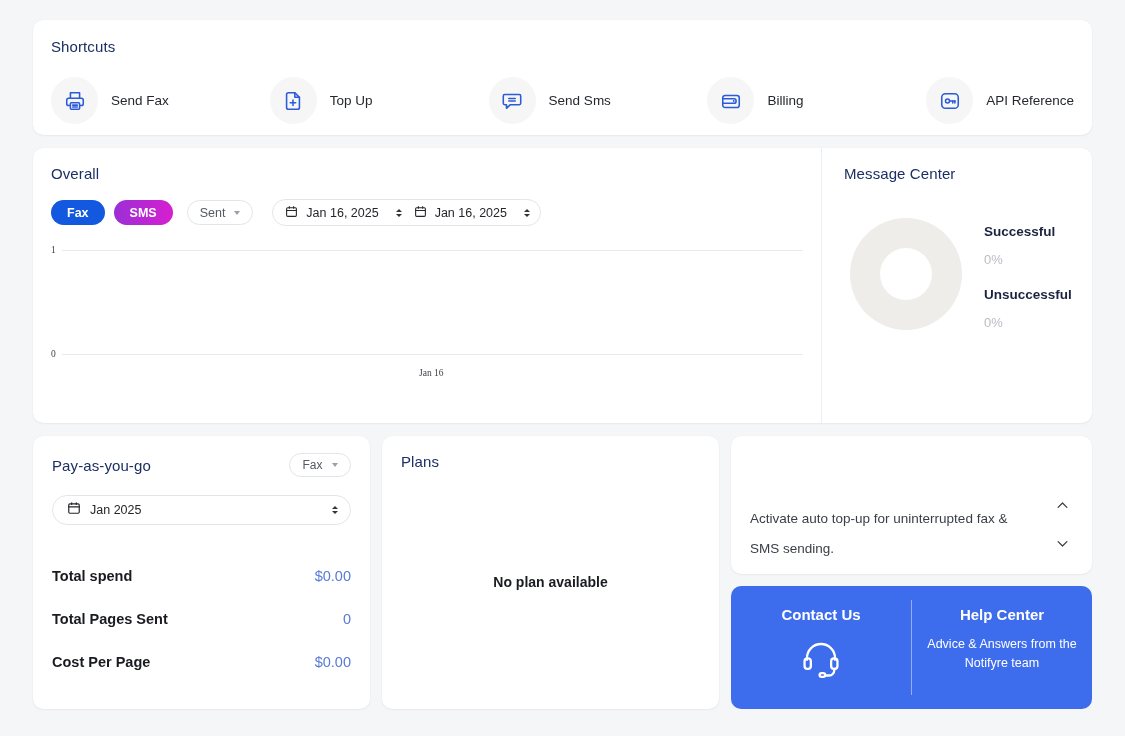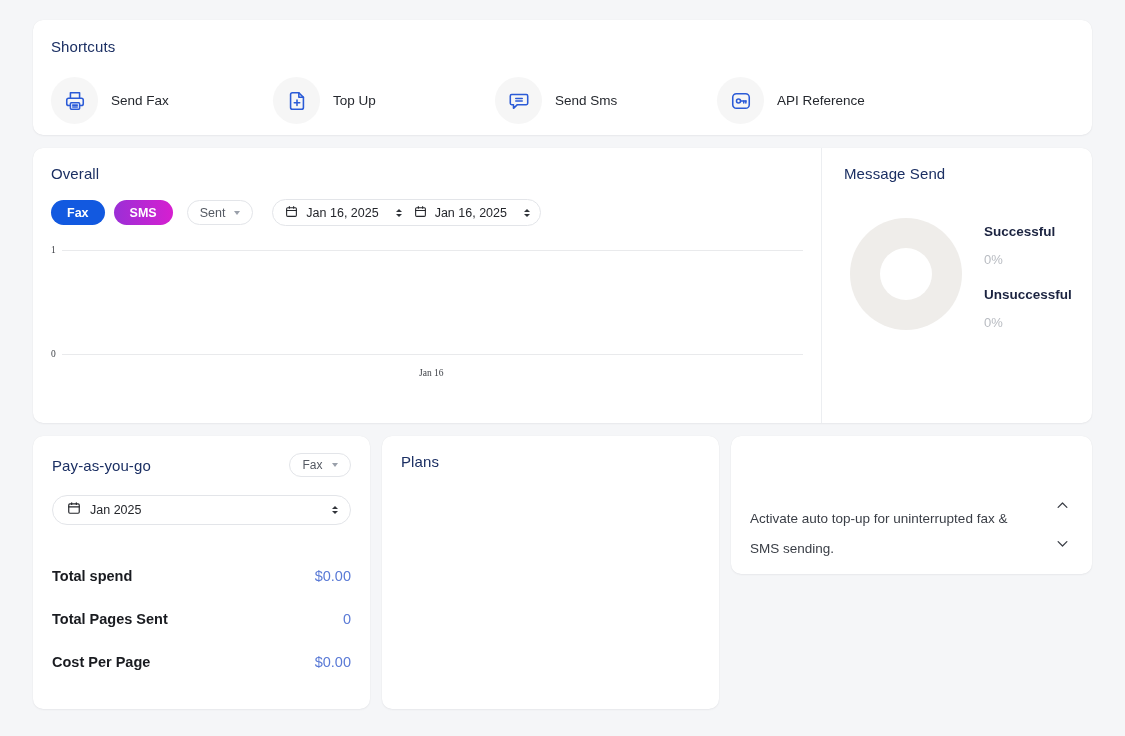--- a/index.html
+++ b/index.html
@@ -182,20 +182,30 @@
         <span class="ico-circle">
           <svg width="22" height="22" viewBox="0 0 24 24" fill="none" stroke="#2b5bd7" stroke-width="1.7" stroke-linecap="round" stroke-linejoin="round">
             <path d="M20 5H4a1.5 1.5 0 0 0-1.5 1.5v8A1.5 1.5 0 0 0 4 16h2v4l4.2-4H20a1.5 1.5 0 0 0 1.5-1.5v-8A1.5 1.5 0 0 0 20 5z"></path>
             <line x1="8.5" y1="9.3" x2="15.5" y2="9.3"></line>
               <line x1="8.5" y1="12" x2="15.5" y2="12"></line>
           </svg>
         </span>
         <span class="shortcut-label">Send Sms</span>
       </div>
 
+      <div class="shortcut">
+        <span class="ico-circle">
+          <svg width="22" height="22" viewBox="0 0 24 24" fill="none" stroke="#2b5bd7" stroke-width="1.7" stroke-linecap="round" stroke-linejoin="round">
+            <rect x="3" y="6" width="18" height="13" rx="2.5"></rect>
+            <path d="M3 9.5h12.5a2 2 0 0 1 2 2v1a2 2 0 0 1-2 2H3"></path>
+            <circle cx="15" cy="12" r="1" fill="#2b5bd7" stroke="none"></circle>
+          </svg>
+        </span>
+        <span class="shortcut-label">Billing</span>
+      </div>
 
       <div class="shortcut">
         <span class="ico-circle">
           <svg width="22" height="22" viewBox="0 0 24 24" fill="none" stroke="#2b5bd7" stroke-width="1.7" stroke-linecap="round" stroke-linejoin="round">
             <rect x="3" y="4" width="18" height="16" rx="4"></rect>
             <circle cx="9.3" cy="12" r="2.2"></circle>
               <line x1="11.5" y1="12" x2="17.5" y2="12"></line>
             <line x1="15" y1="12" x2="15" y2="14.2"></line>
               <line x1="17.3" y1="12" x2="17.3" y2="14.2"></line>
           </svg>
@@ -259,21 +269,21 @@
         <div class="gridline" style="top:4px;"></div>
         <div class="ytick" style="top:108px;">0</div>
         <div class="gridline" style="top:108px;"></div>
         <div class="xtick" style="top:122px; left:368px;">Jan 16</div>
       </div>
     </div>
 
     <div class="divider-v"></div>
 
     <div class="msgstats">
-      <div class="panel-title">Message Send</div>
+      <div class="panel-title">Message Center</div>
       <div class="stats-body">
         <div class="donut"></div>
         <div class="legend">
           <div class="legend-group">
             <div class="legend-name">Successful</div>
             <div class="legend-val">0%</div>
           </div>
           <div class="legend-group">
             <div class="legend-name">Unsuccessful</div>
             <div class="legend-val">0%</div>
@@ -319,35 +329,55 @@
         <span class="kv-v">0</span>
       </div>
       <div class="kv">
         <span class="kv-k">Cost Per Page</span>
         <span class="kv-v">$0.00</span>
       </div>
     </div>
 
     <div class="card plans">
       <div class="panel-title">Plans</div>
+      <div class="noplan">No plan available</div>
     </div>
 
     <div class="rightcol">
 
       <div class="card tips">
         <div class="tip-text">Activate auto top-up for uninterrupted fax &amp; SMS sending.</div>
         <span class="chev" style="top:62px;">
           <svg width="15" height="15" viewBox="0 0 24 24" fill="none" stroke="#3a3e46" stroke-width="2" stroke-linecap="round" stroke-linejoin="round">
               <polyline points="5 15 12 8 19 15"></polyline>
             </svg>
         </span>
         <span class="chev" style="top:100px;">
           <svg width="15" height="15" viewBox="0 0 24 24" fill="none" stroke="#3a3e46" stroke-width="2" stroke-linecap="round" stroke-linejoin="round">
               <polyline points="5 9 12 16 19 9"></polyline>
             </svg>
         </span>
       </div>
 
+      <div class="support">
+        <div class="support-half">
+          <div class="support-title">Contact Us</div>
+          <div class="headset">
+            <svg width="42" height="42" viewBox="0 0 24 24" fill="none" stroke="#ffffff" stroke-width="1.3" stroke-linecap="round" stroke-linejoin="round">
+              <path d="M4 13v-1a8 8 0 0 1 16 0v1"></path>
+              <rect x="2.6" y="12.2" width="3.6" height="6" rx="1.6"></rect>
+              <rect x="17.8" y="12.2" width="3.6" height="6" rx="1.6"></rect>
+              <path d="M19.6 18.2v.8a3 3 0 0 1-3 3h-2.2"></path>
+              <rect x="11.2" y="20.6" width="3.2" height="2.2" rx="1.1"></rect>
+            </svg>
+          </div>
+        </div>
+        <div class="support-sep"></div>
+        <div class="support-half">
+          <div class="support-title">Help Center</div>
+          <div class="support-sub">Advice &amp; Answers from the Notifyre team</div>
+        </div>
+      </div>
 
     </div>
   </div>
 
 </div>
 
 </body></html>

